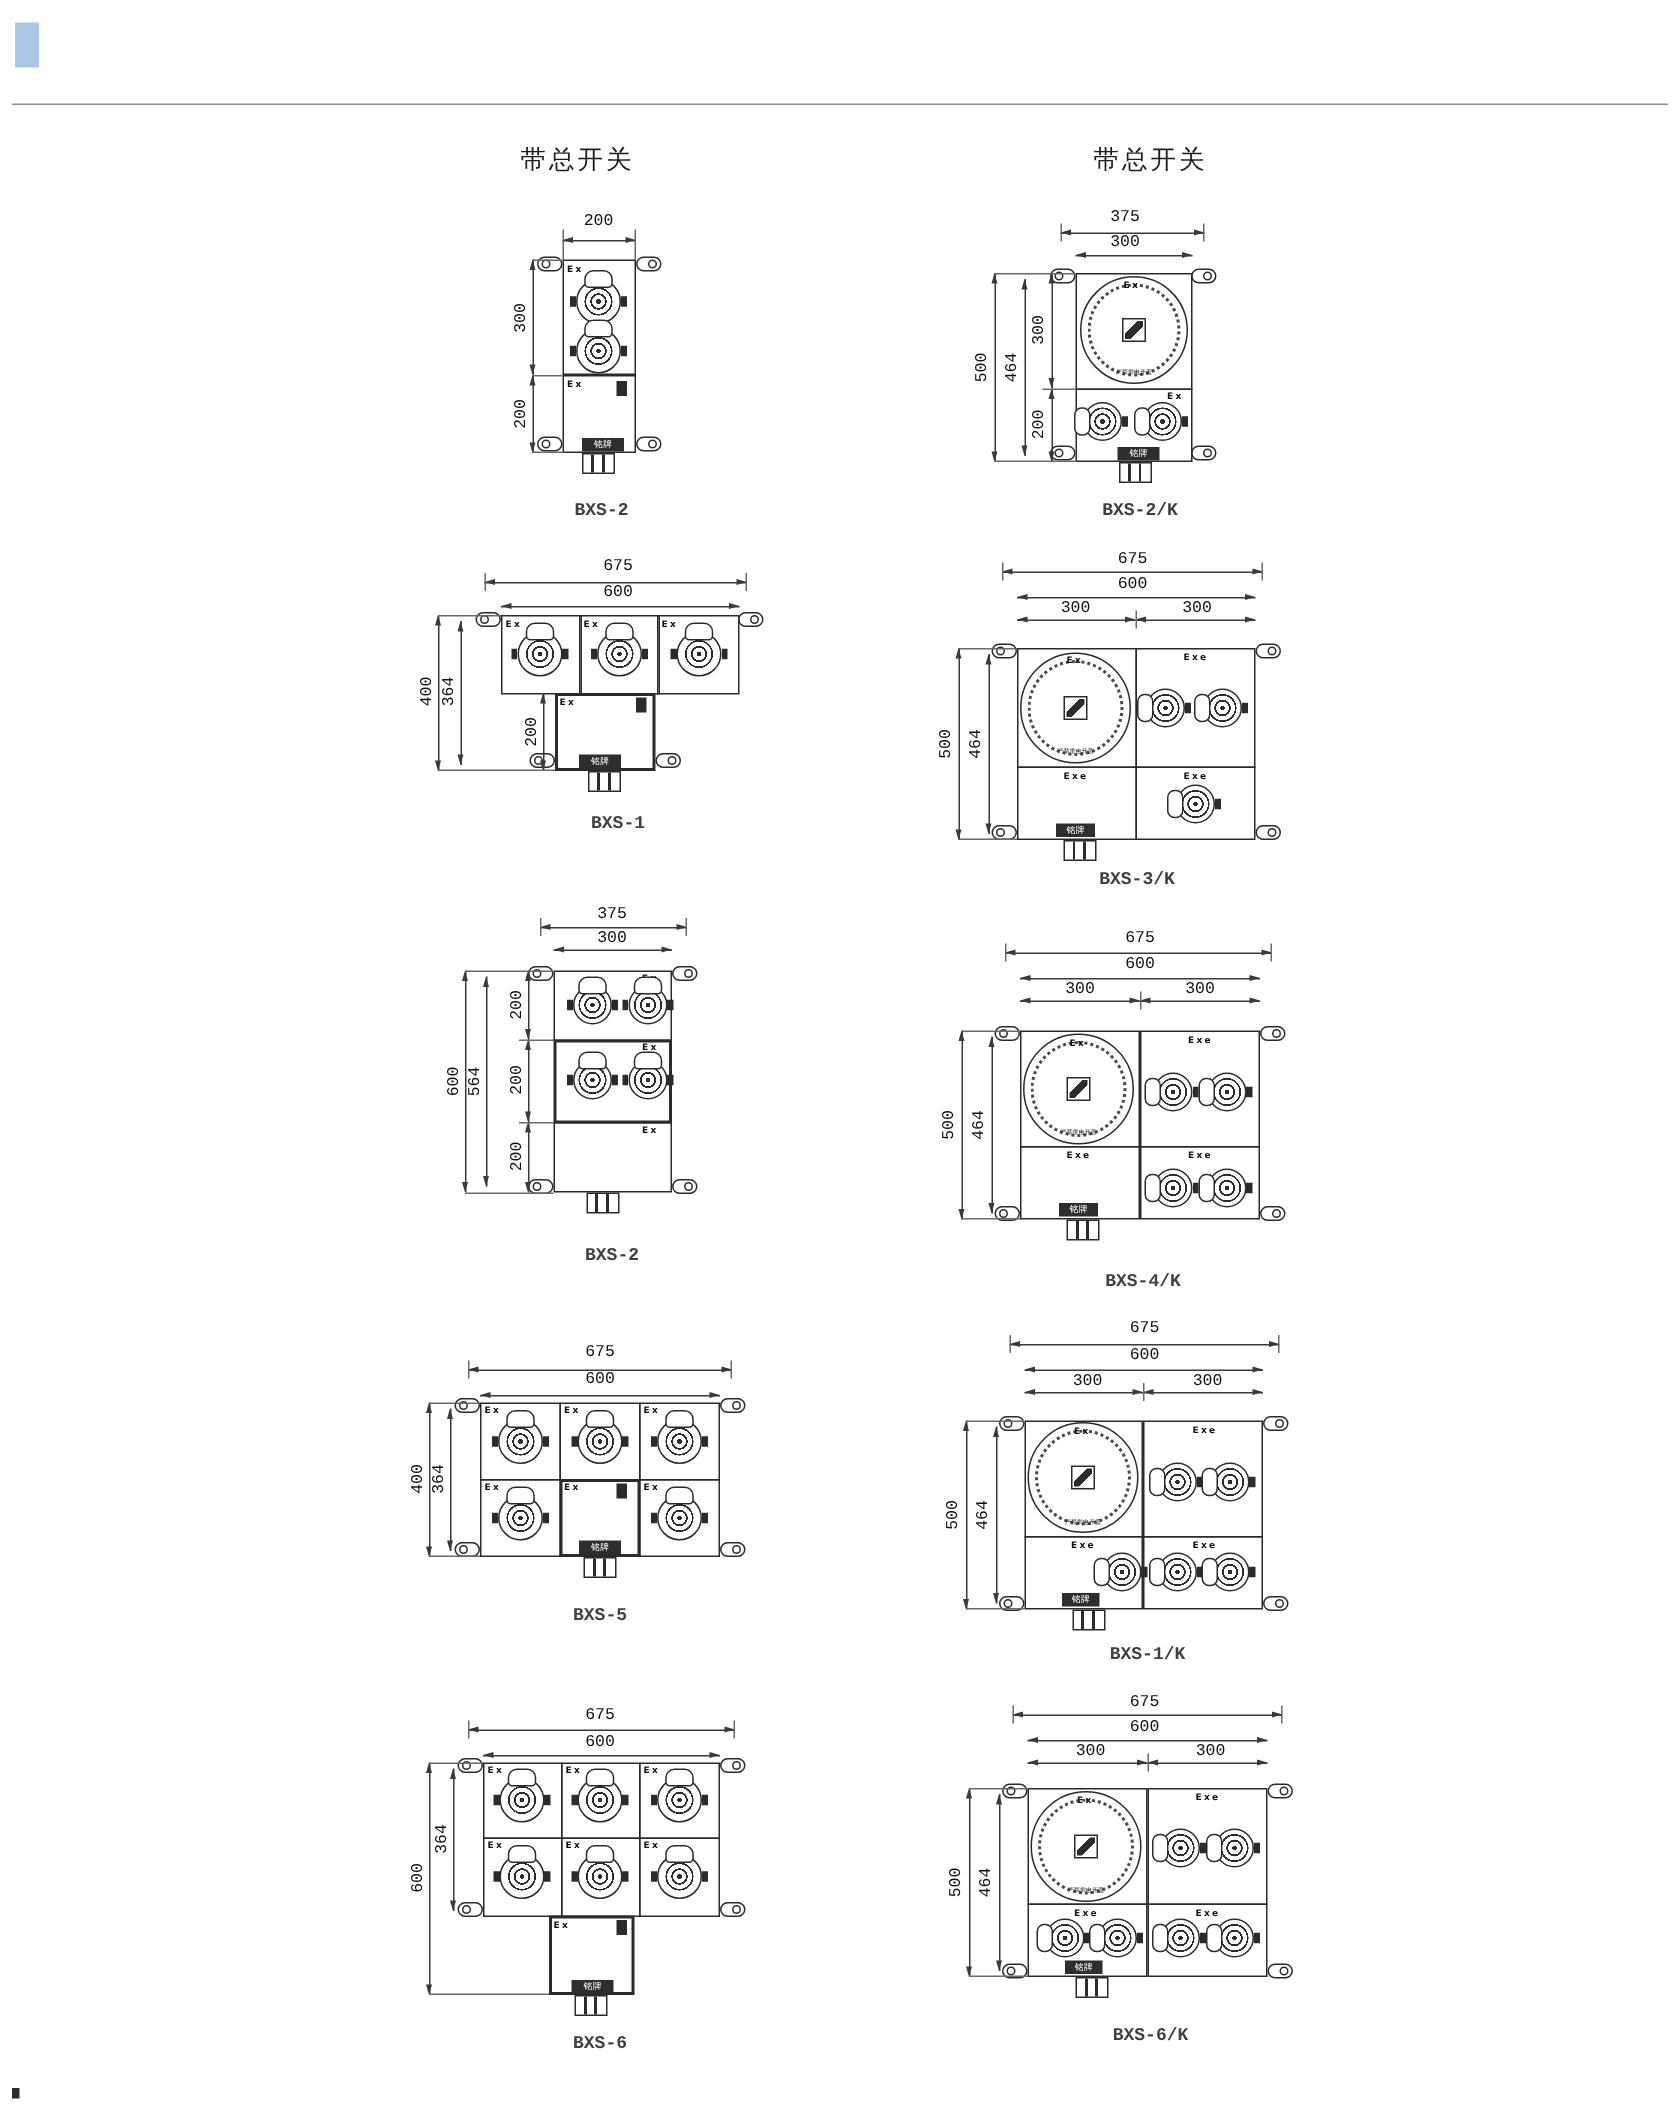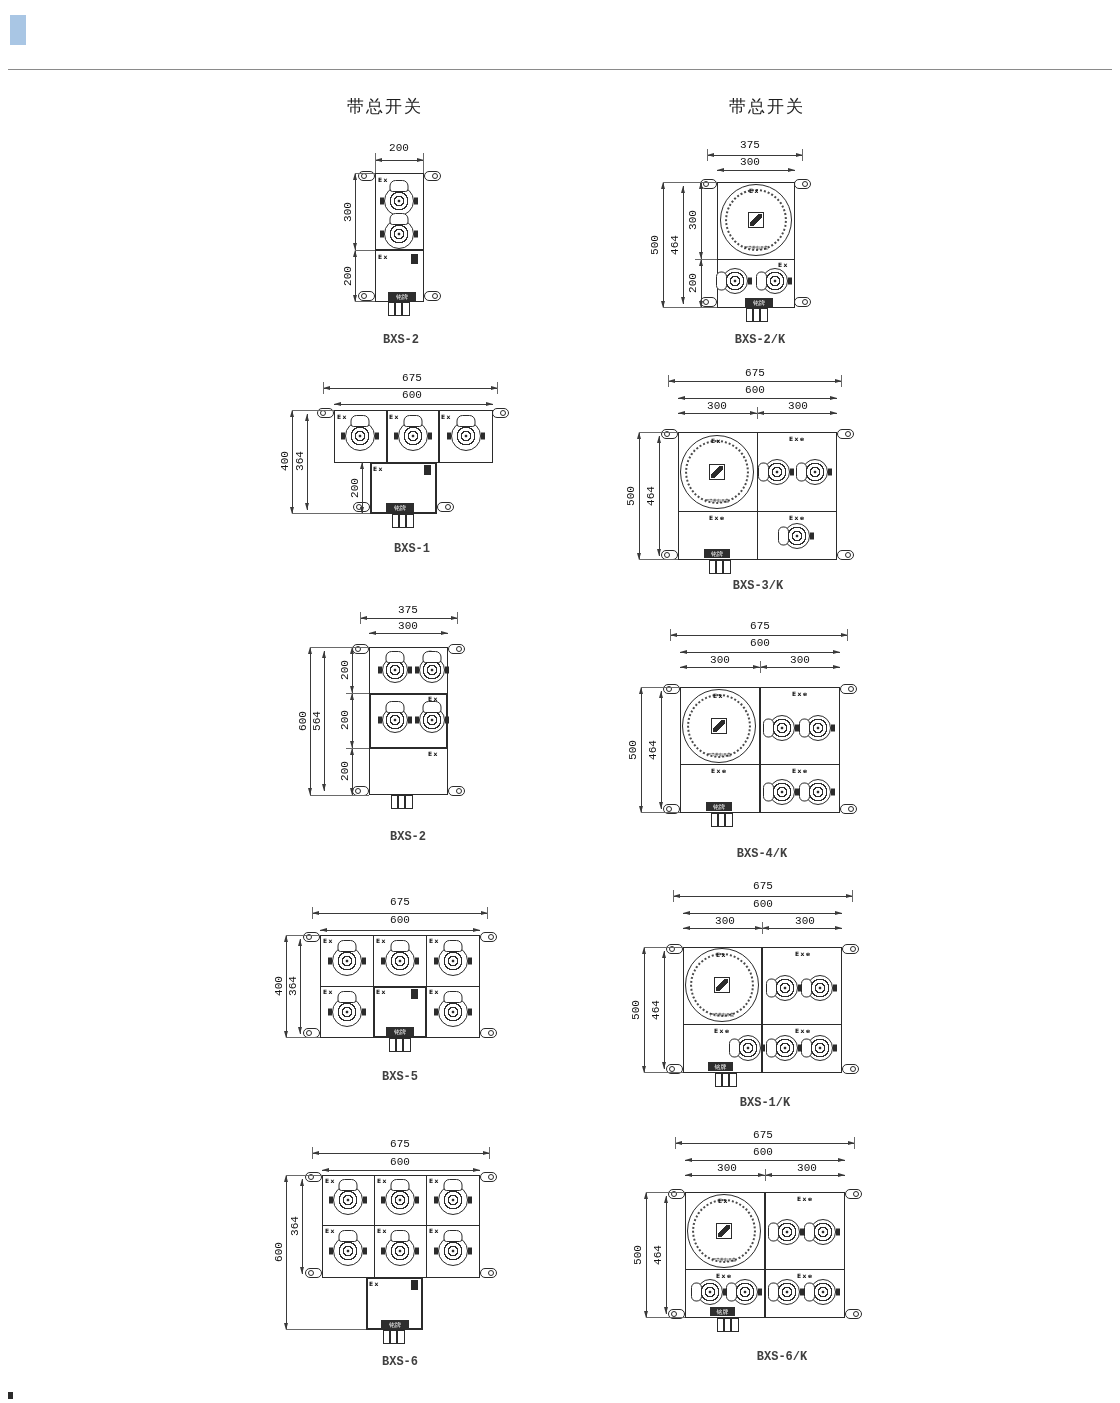--- a/index.html
+++ b/index.html
@@ -435,17 +435,17 @@
     <div class="sock flap" style="left:146px;top:91px"></div>
     <div class="sock flap" style="left:182px;top:91px"></div>
     <div class="ex" style="left:88px;top:144px">Exe</div>
     <div class="sock flap" style="left:69px;top:151px"></div>
     <div class="sock flap" style="left:104px;top:151px"></div>
     <div class="plate" style="left:82px;top:179px;width:25px">铭牌</div>
     <div class="gland" style="left:89px;top:190px"></div>
     <div class="ex" style="left:169px;top:144px">Exe</div>
     <div class="sock flap" style="left:146px;top:151px"></div>
     <div class="sock flap" style="left:182px;top:151px"></div>
-    <div class="dname" style="left:154px;top:222px">BXS-6/K</div>
+    <div class="dname" style="left:139px;top:222px">BXS-6/K</div>
   </div>
 
   <div class="blk" style="left:8px;top:1392px;width:5px;height:7px"></div>
 </div>
 
 </body></html>

